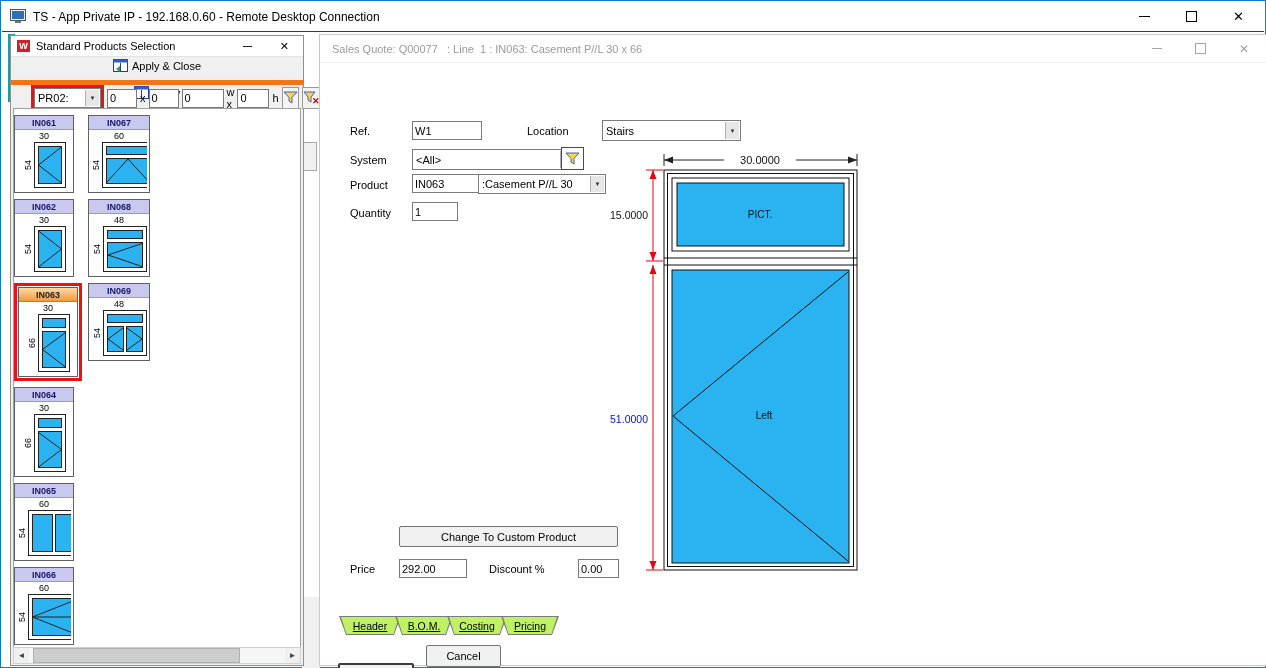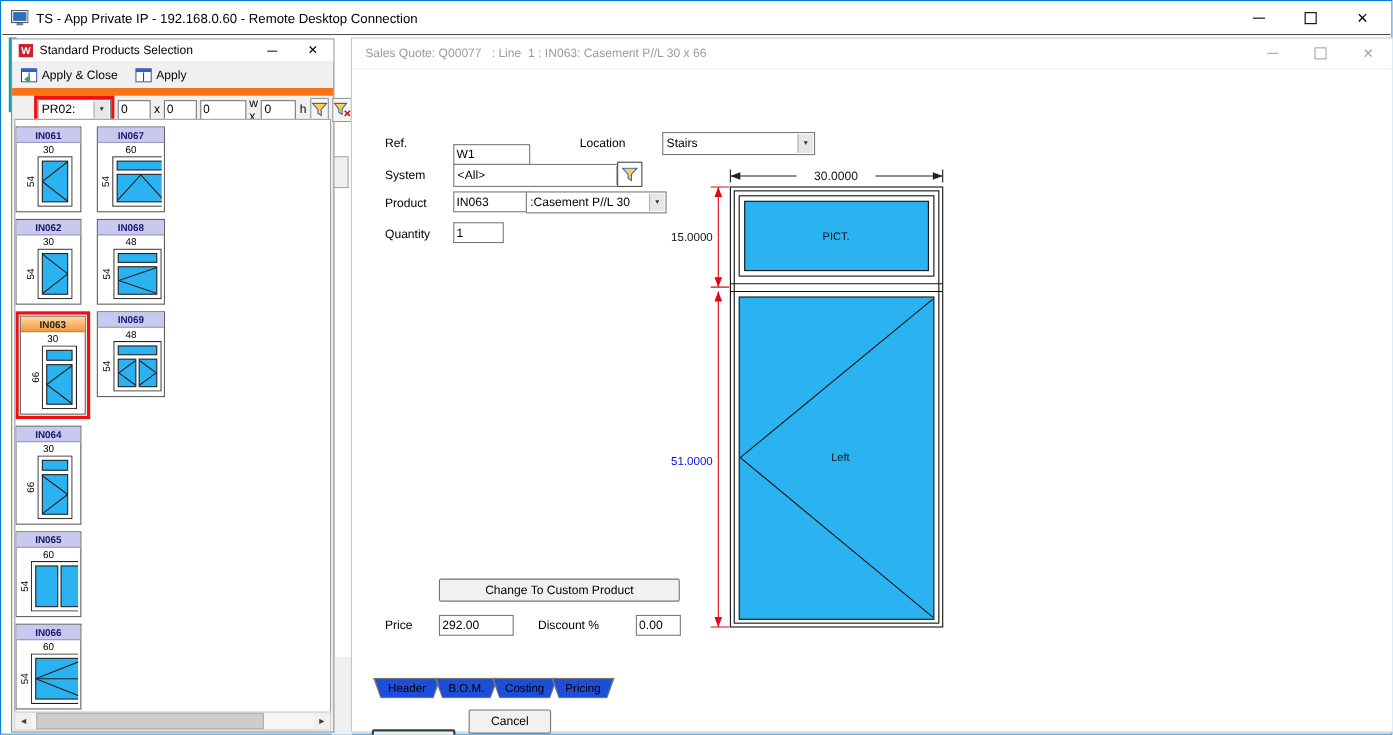--- a/index.html
+++ b/index.html
@@ -19,21 +19,21 @@
   .frag{position:absolute;left:287px;top:110px;width:26px;height:27px;background:#f0f0f0;border:1px solid #a8a8a8;}
   .frag2{position:absolute;left:300px;top:565px;width:18px;height:71px;background:#f0f0f0;}
 
   
   .pw{position:absolute;left:8px;top:3px;width:292px;bottom:0;background:#f0f0f0;border:1px solid #8f8f8f;}
   .pw-title{height:20px;background:#fff;display:flex;align-items:center;gap:6px;padding:0 6px;border-bottom:1px solid #e3e3e3;}
   .pw-icon{width:13px;height:12px;background:#cf2030;color:#fff;font-weight:bold;font-size:9px;display:flex;align-items:center;justify-content:center;}
   .pw-controls{margin-left:auto;display:flex;align-items:center;gap:28px;padding-right:8px;}
   .pw-min{width:9px;height:1px;background:#222;}
   .pw-close{font-size:11px;line-height:1;}
-  .pw-tb1{height:23px;display:flex;align-items:center;gap:10px;padding:0 5px;border-bottom:7px solid #f97316;}
+  .pw-tb1{height:23px;display:flex;align-items:center;gap:10px;padding:0 5px;border-bottom:5px solid #f97316;flex-direction:column;}
   .tbtn{display:flex;align-items:center;gap:4px;padding:2px 3px;}
   .pw-tb2{height:26px;display:flex;align-items:center;gap:3px;padding:0 20px;}
   .red-box{border:3px solid #ee1111;}
   .combo-s{position:relative;height:18px;border:1px solid #7a7a7a;background:#fff;display:flex;align-items:center;padding:0 16px 0 3px;font-size:11px;white-space:nowrap;}
   .arrow-btn{position:absolute;top:1px;right:1px;bottom:1px;width:13px;background:#e6e6e6;border-left:1px solid #b0b0b0;display:flex;align-items:center;justify-content:center;font-size:6px;color:#303030;}
   .tbs{height:17px;border:1px solid #7a7a7a;font:11px "Liberation Sans",sans-serif;padding:0 2px;background:#fff;}
   .sq-btn{width:22px;height:20px;background:#f4f4f4;border:1px solid #9a9a9a;display:flex;align-items:center;justify-content:center;}
   .pw-list{position:absolute;left:2px;right:2px;top:72px;bottom:17px;background:#fff;border:1px solid #a0a0a0;padding:6px 0;display:flex;gap:6px;align-items:flex-start;overflow:hidden;}
   .col{display:flex;flex-direction:column;gap:6px;align-items:flex-start;}
   .card{background:#fff;border:1px solid #606060;width:58px;}
@@ -59,21 +59,21 @@
   .qw-body{position:relative;height:calc(100% - 28px);}
   .lbl{position:absolute;font-size:11px;white-space:nowrap;}
   .tbx{position:absolute;height:17px;border:1px solid #7a7a7a;font:11px "Liberation Sans",sans-serif;padding:0 2px;background:#fff;}
   .comboq{position:absolute;height:19px;border:1px solid #7a7a7a;background:#fff;display:flex;align-items:center;padding:0 16px 0 3px;font-size:11px;white-space:nowrap;overflow:hidden;}
   .btn-sq{position:absolute;width:21px;height:21px;border:1px solid #4a4a4a;background:#fff;display:flex;align-items:center;justify-content:center;}
   .btn{position:absolute;height:20px;background:#f1f1f1;border:1px solid #747474;font-size:11px;display:flex;align-items:center;justify-content:center;border-radius:2px;}
   .btn.default{border:2px solid #3c3c3c;}
   .tabs{position:absolute;left:19px;top:553px;height:19px;display:flex;}
   .tab{position:relative;height:19px;margin-right:-6px;}
   .tab-bg{position:absolute;inset:0;background:#7a7a7a;clip-path:polygon(0 0,100% 0,calc(100% - 7px) 100%,7px 100%);}
-  .tab-fg{position:absolute;inset:1px;background:#1d4ed8;clip-path:polygon(1px 0,calc(100% - 1px) 0,calc(100% - 6.5px) 100%,6.5px 100%);display:flex;align-items:center;justify-content:center;font-size:10.5px;}
+  .tab-fg{position:absolute;inset:1px;background:#bef264;clip-path:polygon(1px 0,calc(100% - 1px) 0,calc(100% - 6.5px) 100%,6.5px 100%);display:flex;align-items:center;justify-content:center;font-size:10.5px;text-decoration:underline;}
 </style>
 </head>
 <body>
 
 <div class="frame">
 
   <div class="rdp-bar">
     <svg width="16" height="15">
         <rect x="0.5" y="0.5" width="15" height="11" fill="#e8eef6" stroke="#555"></rect>
         <rect x="2" y="2" width="12" height="8" fill="#2f6fb8"></rect>
@@ -299,21 +299,21 @@
         <span>Sales Quote: Q00077   : Line  1 : IN063: Casement P//L 30 x 66</span>
         <span class="qw-controls">
           <span class="qg-min"></span>
           <span class="qg-max"></span>
           <span class="qg-close">✕</span>
         </span>
       </div>
       <div class="qw-body">
 
         <span class="lbl" style="left:30px;top:62px;">Ref.</span>
-        <input class="tbx" style="left: 92px; top: 68px; width: 64px;" value="W1">
+        <input class="tbx" style="left: 92px; top: 58px; width: 64px;" value="W1">
         <span class="lbl" style="left:207px;top:62px;">Location</span>
         <span class="comboq" style="left:282px;top:57px;width:118px;">
           <span>Stairs</span>
           <span class="arrow-btn">▼</span>
         </span>
 
         <span class="lbl" style="left:30px;top:91px;">System</span>
         <span class="comboq" style="left:92px;top:86px;width:143px;">
           <span>&lt;All&gt;</span>
           <span class="arrow-btn">▼</span>

